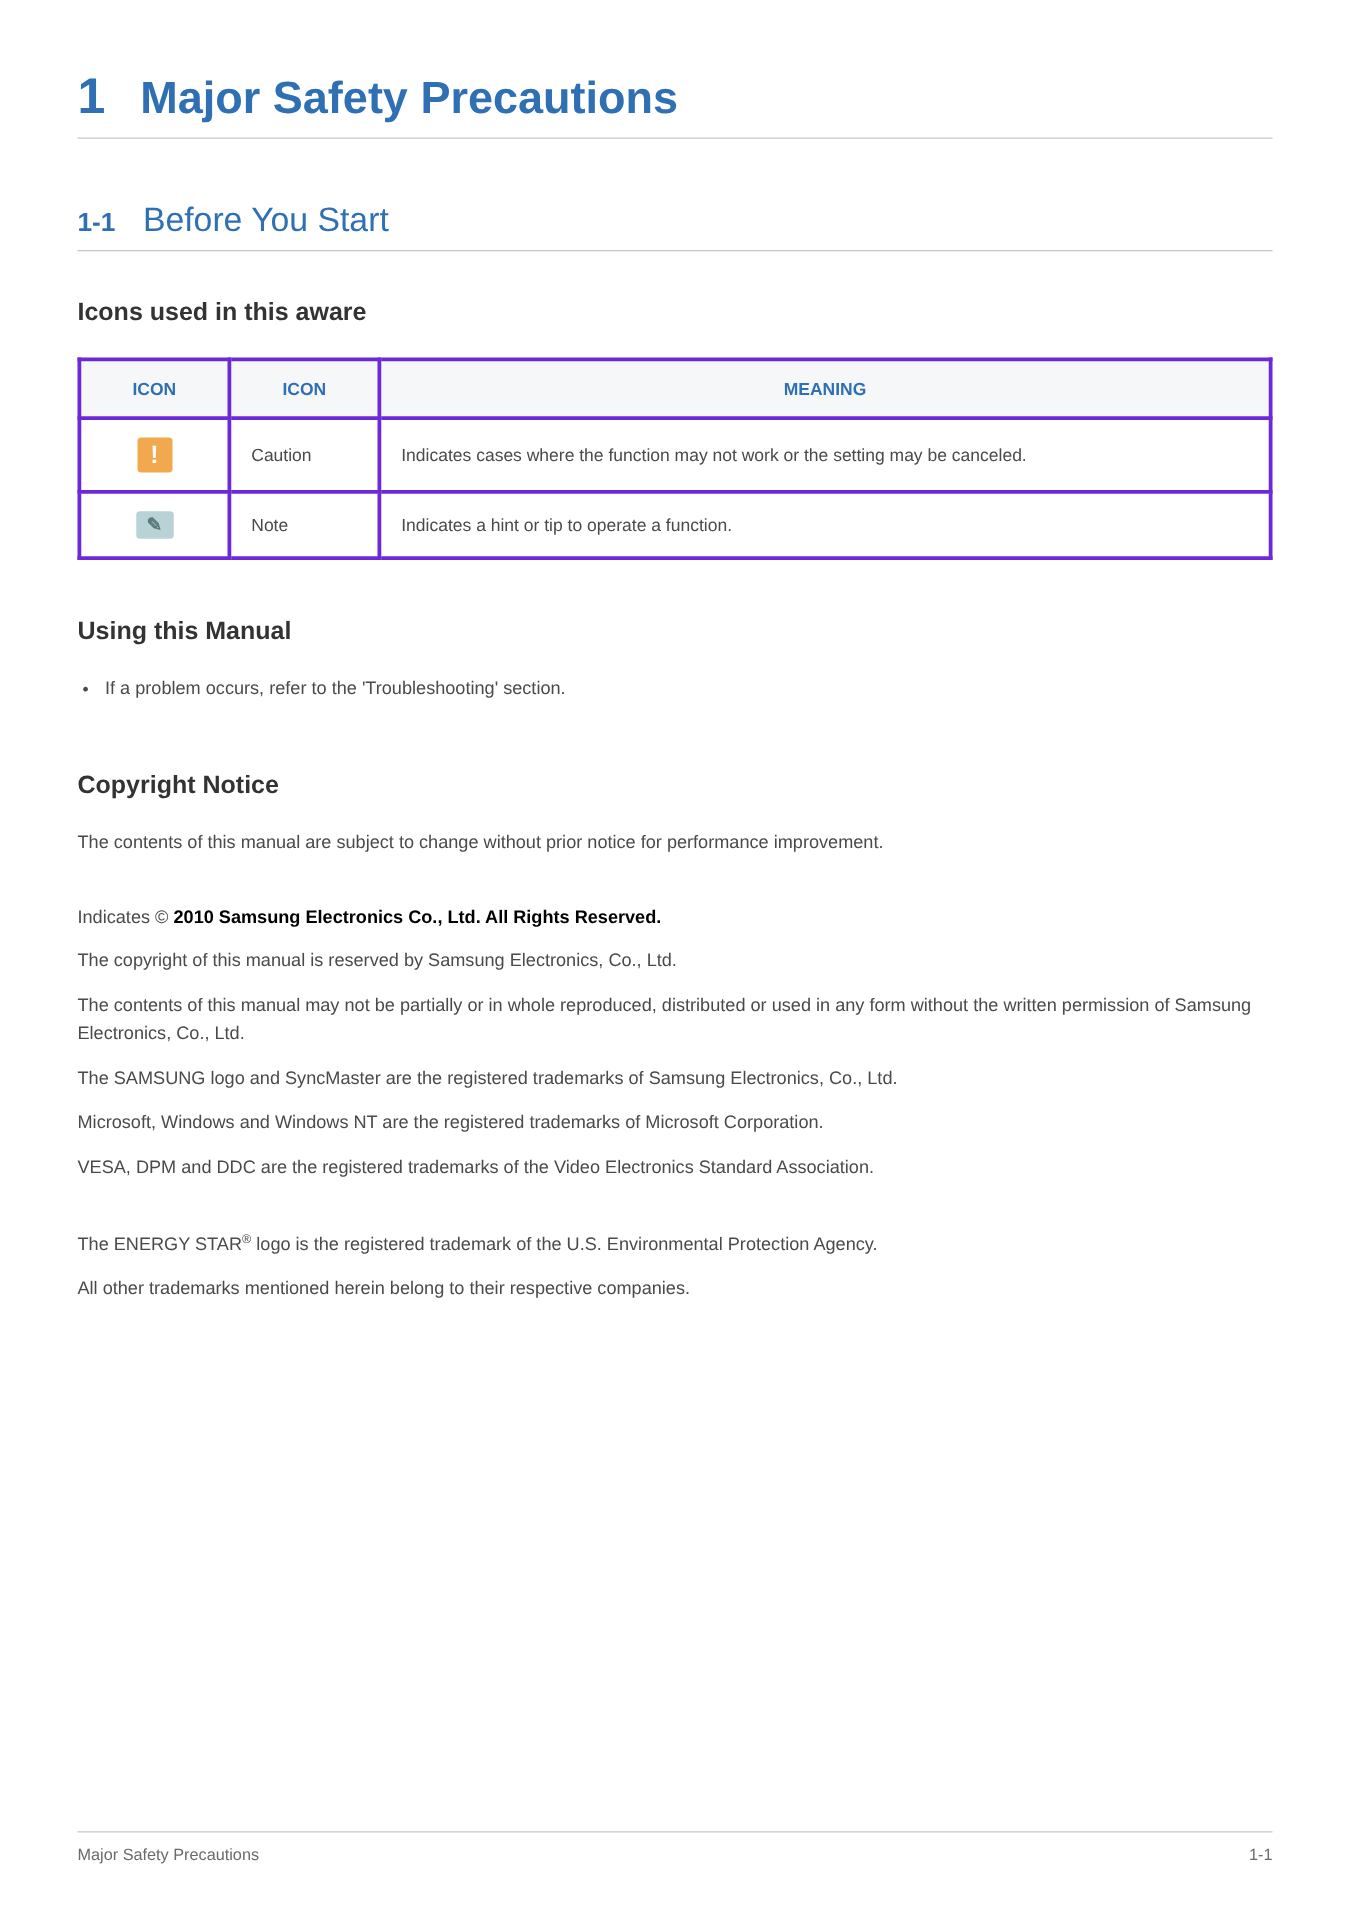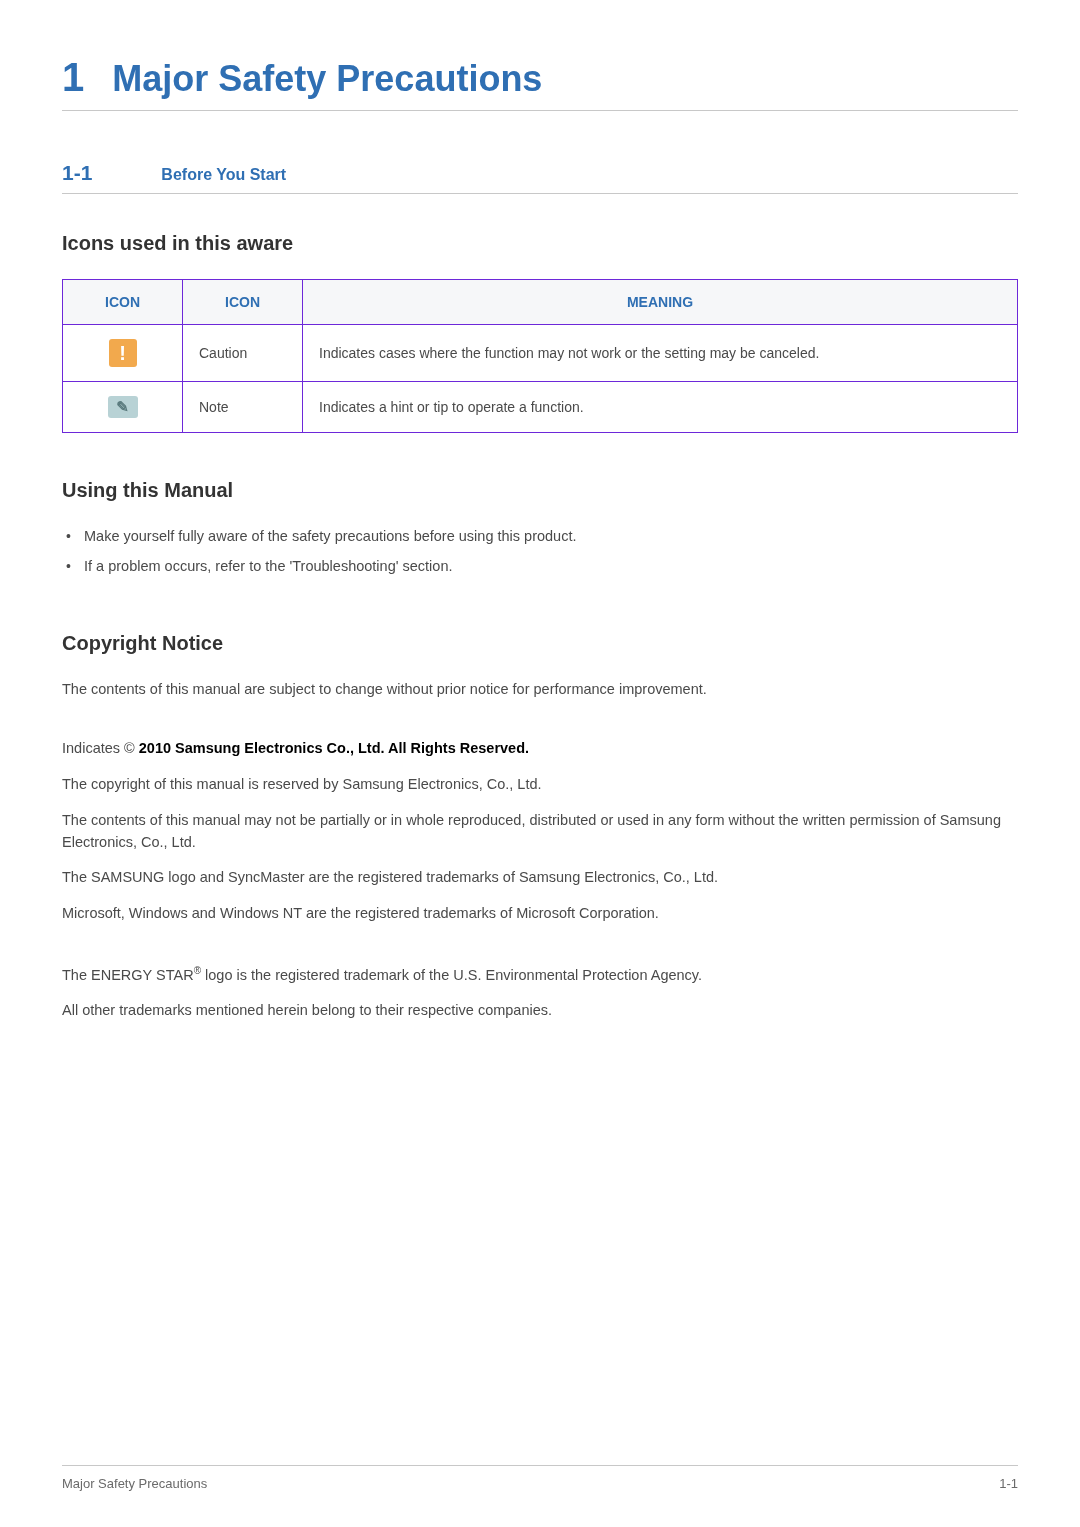--- a/index.html
+++ b/index.html
@@ -43,39 +43,38 @@
     border-bottom: 1px solid #c8c8c8;
     padding-bottom: 8px;
     margin-bottom: 38px;
   }
   .section-number {
     font-size: 21px;
     font-weight: bold;
     color: #2f6fb3;
   }
   .section-title {
-    font-size: 16px;
-    font-weight: bold;
-    color: #2f6fb3;
-    margin-left: 47px;
+    font-size: 27px;
+    font-weight: normal;
+    color: #2f6fb3;
   }
   .subsection {
     font-size: 20px;
     font-weight: bold;
     color: #333333;
     margin-bottom: 24px;
   }
   .subsection.mt { margin-top: 36px; }
   table.icons {
     width: 100%;
     border-collapse: collapse;
     margin-bottom: 10px;
   }
   table.icons th, table.icons td {
-    border: 1px solid #6d28d9;
+    border: 3px solid #6d28d9;
     padding: 14px 16px;
     font-size: 14px;
     vertical-align: middle;
   }
   table.icons th {
     background: #f6f7f9;
     color: #2f6fb3;
     font-weight: bold;
     text-align: center;
   }
@@ -181,35 +180,35 @@
           <span class="icon-note">✎</span>
         </td>
         <td class="col-name">Note</td>
         <td>Indicates a hint or tip to operate a function.</td>
       </tr>
     </tbody>
   </table>
 
   <div class="subsection mt">Using this Manual</div>
   <ul class="bullets">
-    <li>Make yourself fully aware of the safety precautions before using this product.</li>
     <li>If a problem occurs, refer to the 'Troubleshooting' section.</li>
   </ul>
 
   <div class="subsection mt">Copyright Notice</div>
   <p class="body">The contents of this manual are subject to change without prior notice for performance improvement.</p>
 
   <p class="body spaced">
     <span>Indicates © </span><span class="bold">2010 Samsung Electronics Co., Ltd. All Rights Reserved.</span>
   </p>
 
   <p class="body">The copyright of this manual is reserved by Samsung Electronics, Co., Ltd.</p>
   <p class="body">The contents of this manual may not be partially or in whole reproduced, distributed or used in any form without the written permission of Samsung Electronics, Co., Ltd.</p>
   <p class="body">The SAMSUNG logo and SyncMaster are the registered trademarks of Samsung Electronics, Co., Ltd.</p>
   <p class="body">Microsoft, Windows and Windows NT are the registered trademarks of Microsoft Corporation.</p>
+  <p class="body">VESA, DPM and DDC are the registered trademarks of the Video Electronics Standard Association.</p>
 
   <p class="body spaced">
     <span>The ENERGY STAR</span><sup>®</sup><span> logo is the registered trademark of the U.S. Environmental Protection Agency.</span>
   </p>
   <p class="body">All other trademarks mentioned herein belong to their respective companies.</p>
 
   <div class="footer">
     <span>Major Safety Precautions</span>
     <span>1-1</span>
   </div>

